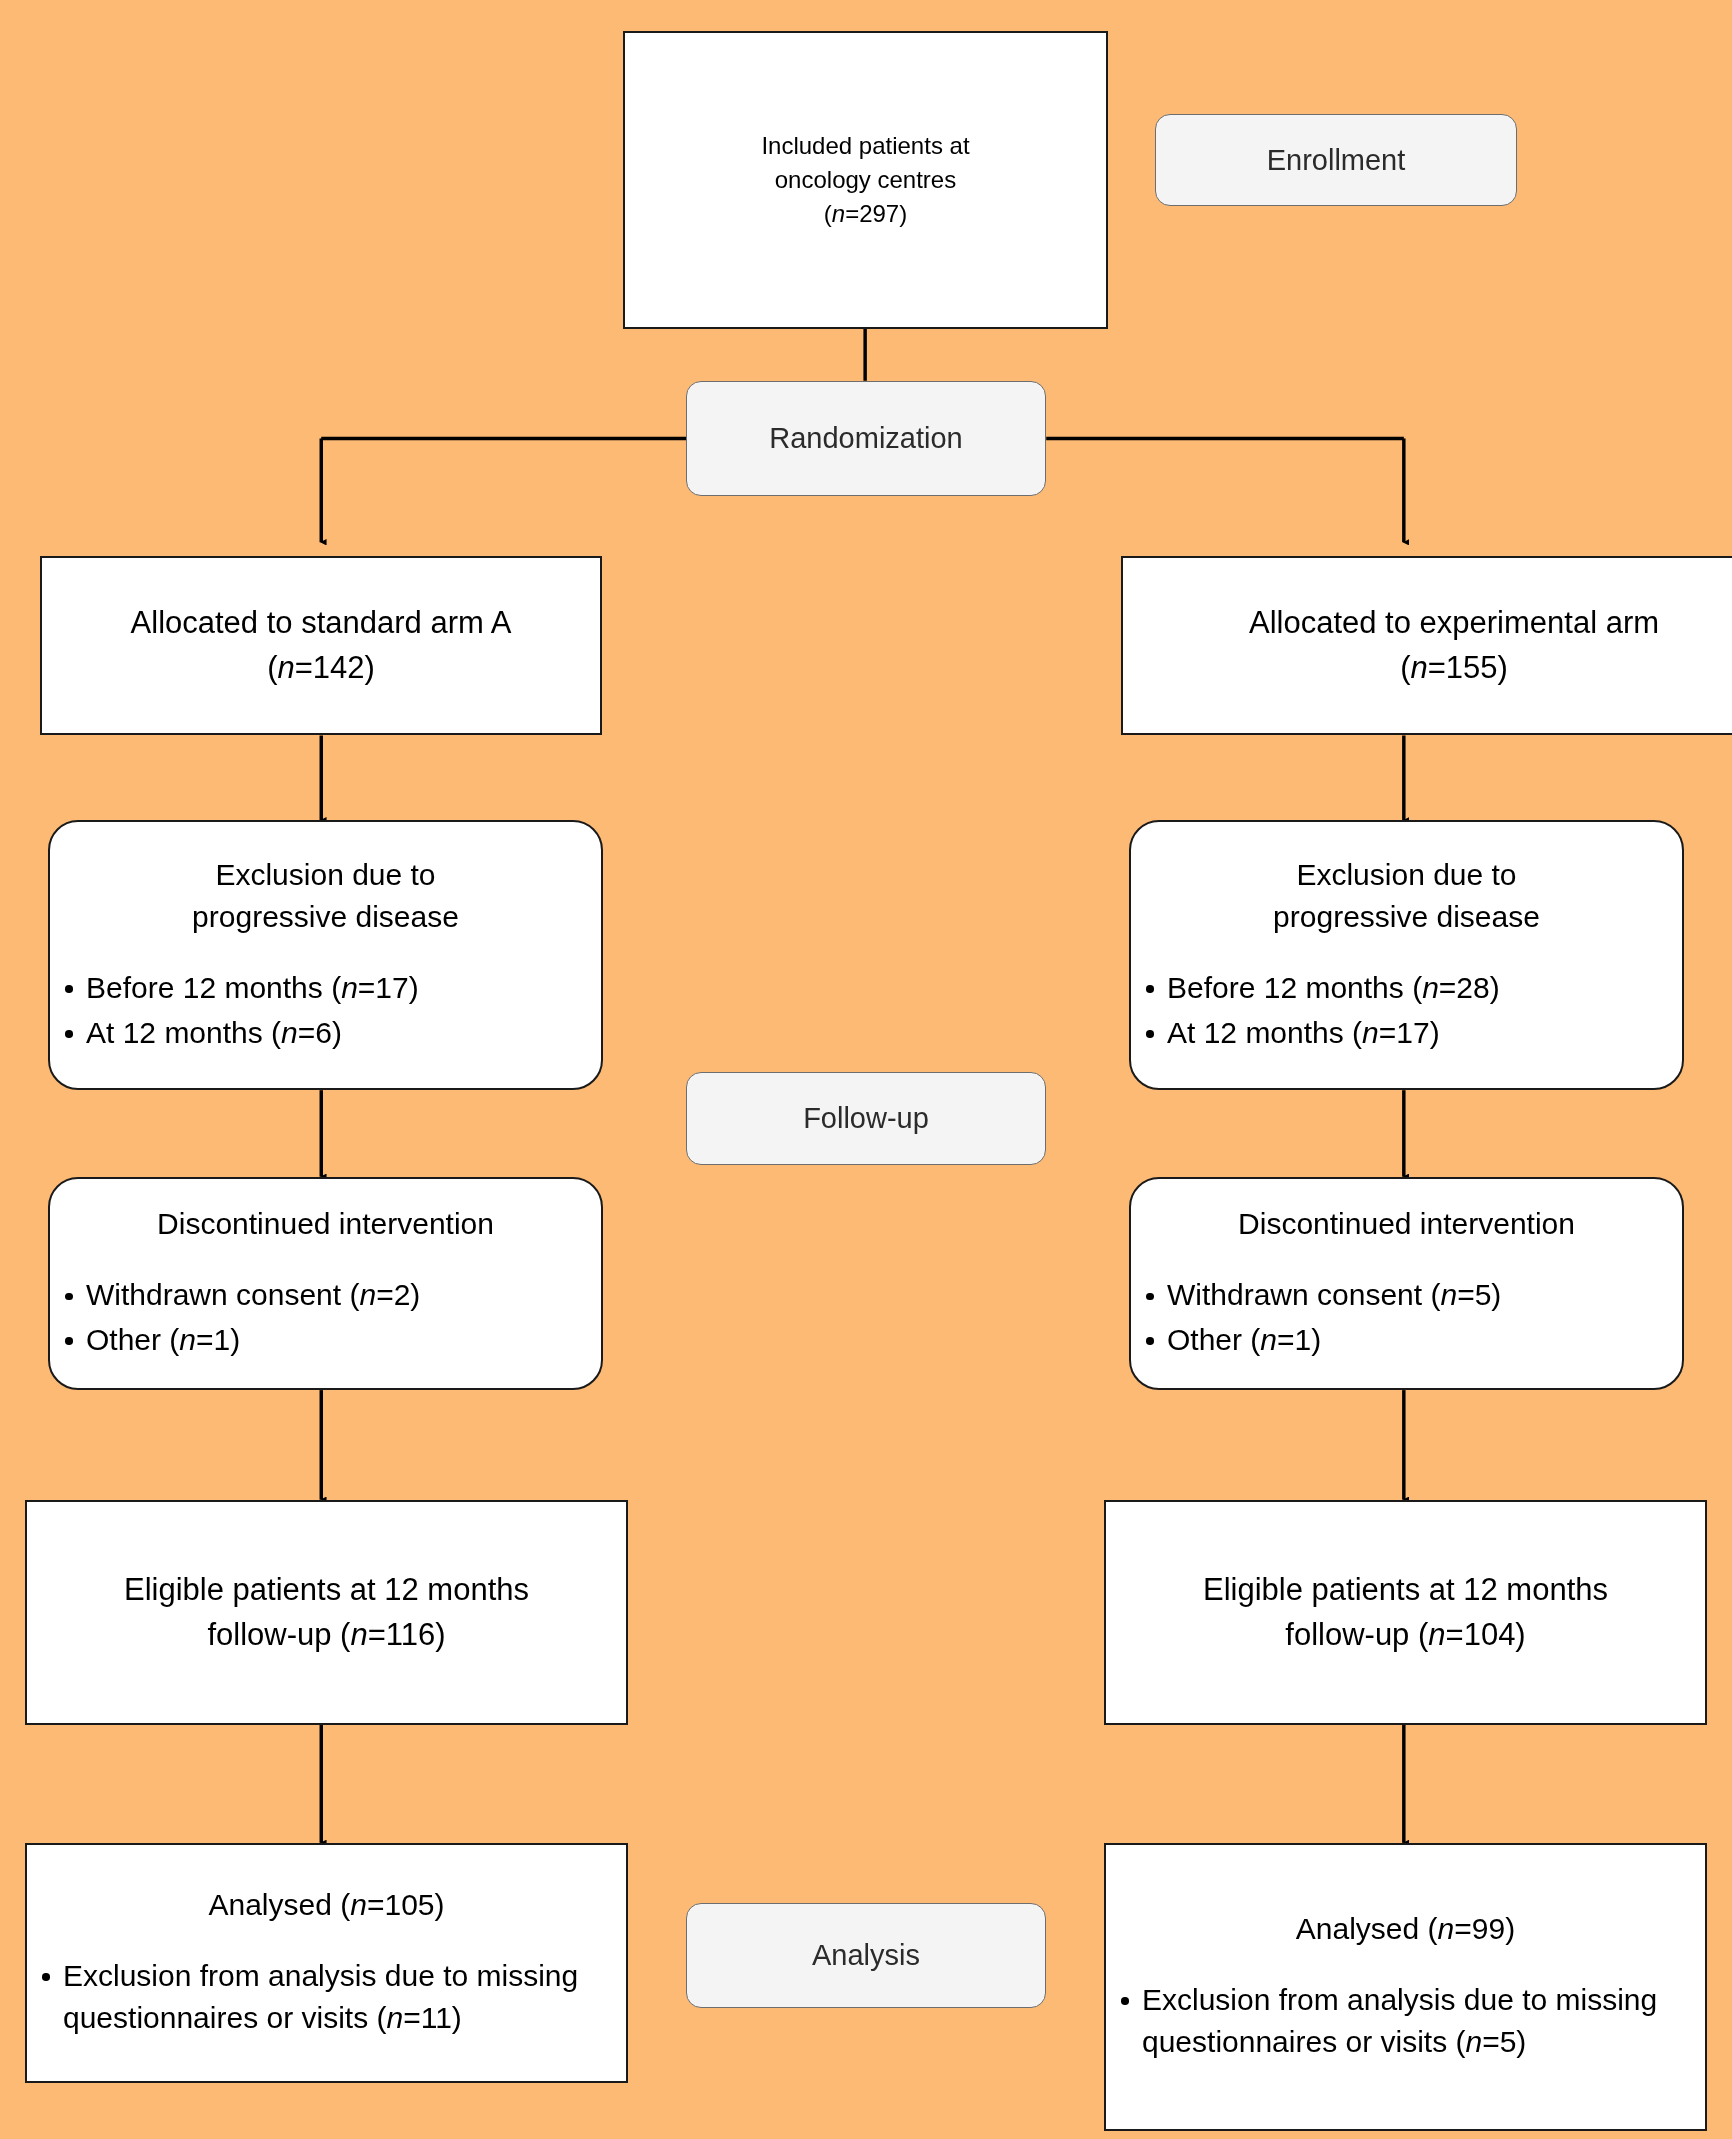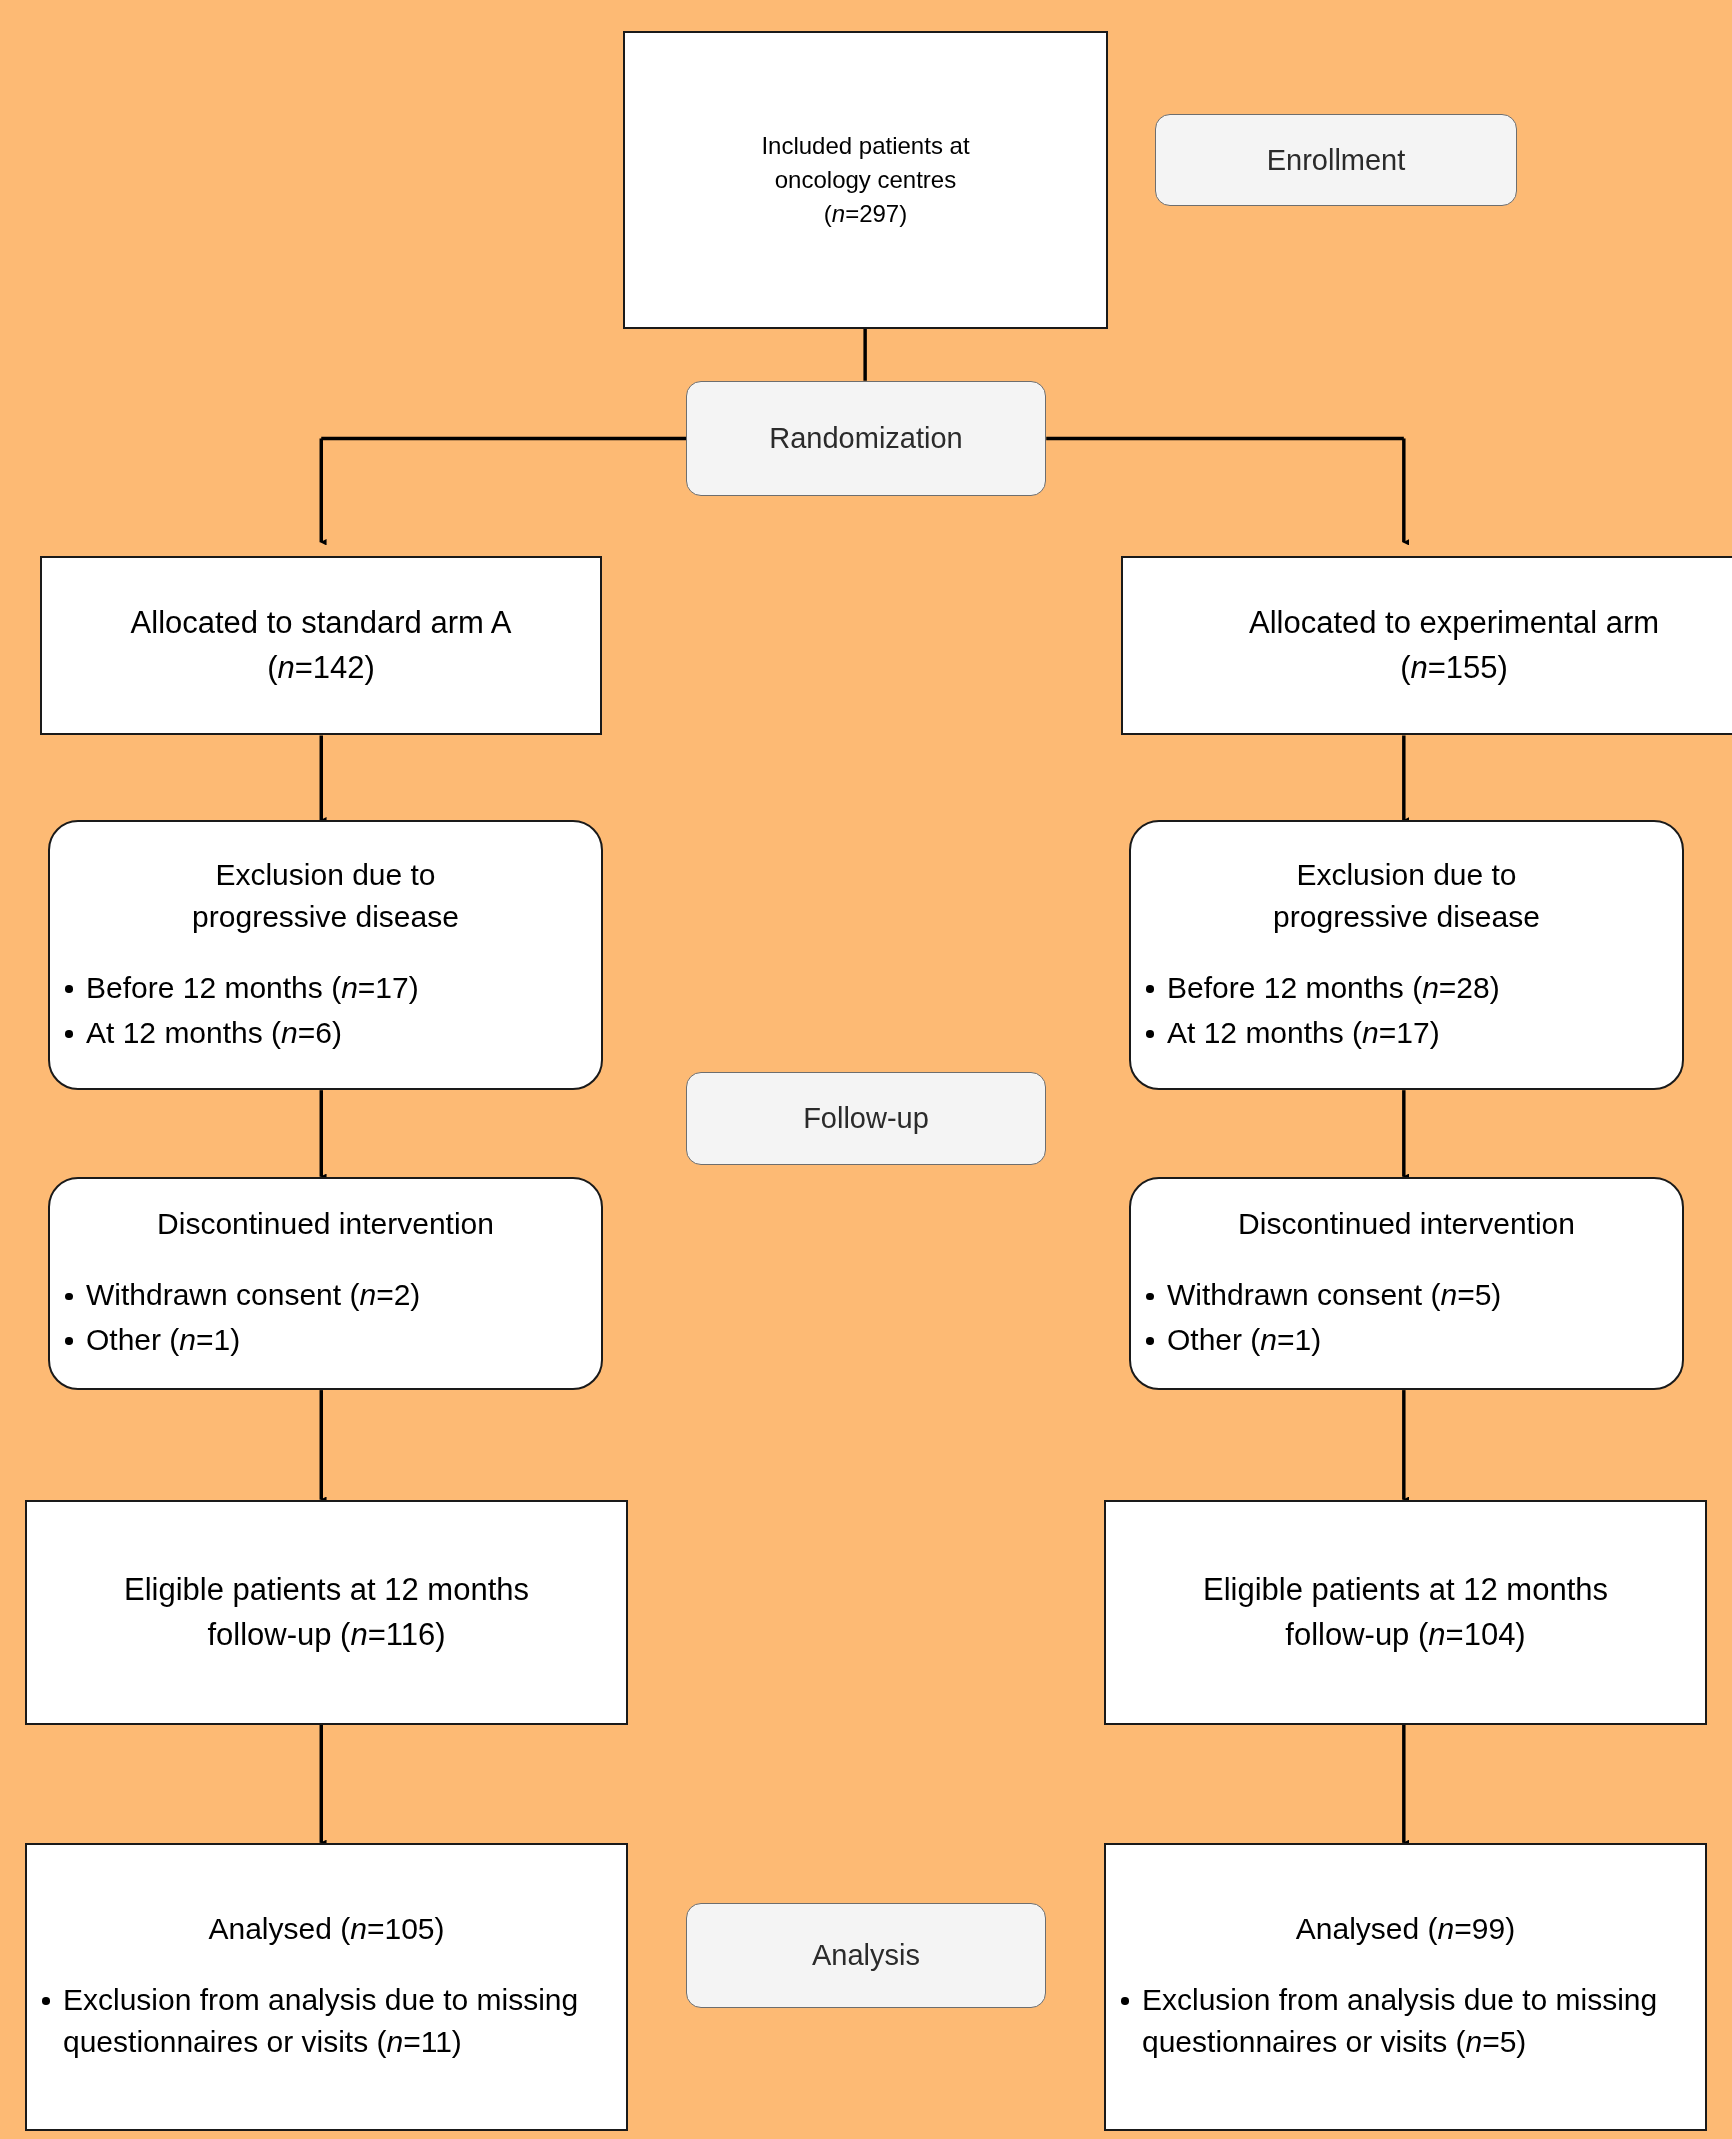--- a/index.html
+++ b/index.html
@@ -229,21 +229,21 @@
     </div>
   </div>
 
   <div class="node rect fs-elig" style="left:1104px; top:1500px; width:603px; height:225px;">
     <div class="title-block">
       <span class="title-line">Eligible patients at 12 months</span>
       <span class="title-line">follow-up (<em>n</em>=104)</span>
     </div>
   </div>
 
-  <div class="node rect fs-anal" style="left:25px; top:1843px; width:603px; height:288px;">
+  <div class="node rect fs-anal" style="left:25px; top:1843px; width:603px; height:240px;">
     <div class="title-block">
       <span class="title-line">Analysed (<em>n</em>=105)</span>
     </div>
     <div class="gap-md"></div>
     <ul class="bullets">
       <li>Exclusion from analysis due to missing questionnaires or visits (<em>n</em>=11)</li>
     </ul>
   </div>
 
   <div class="node rect fs-anal" style="left:1104px; top:1843px; width:603px; height:288px;">

